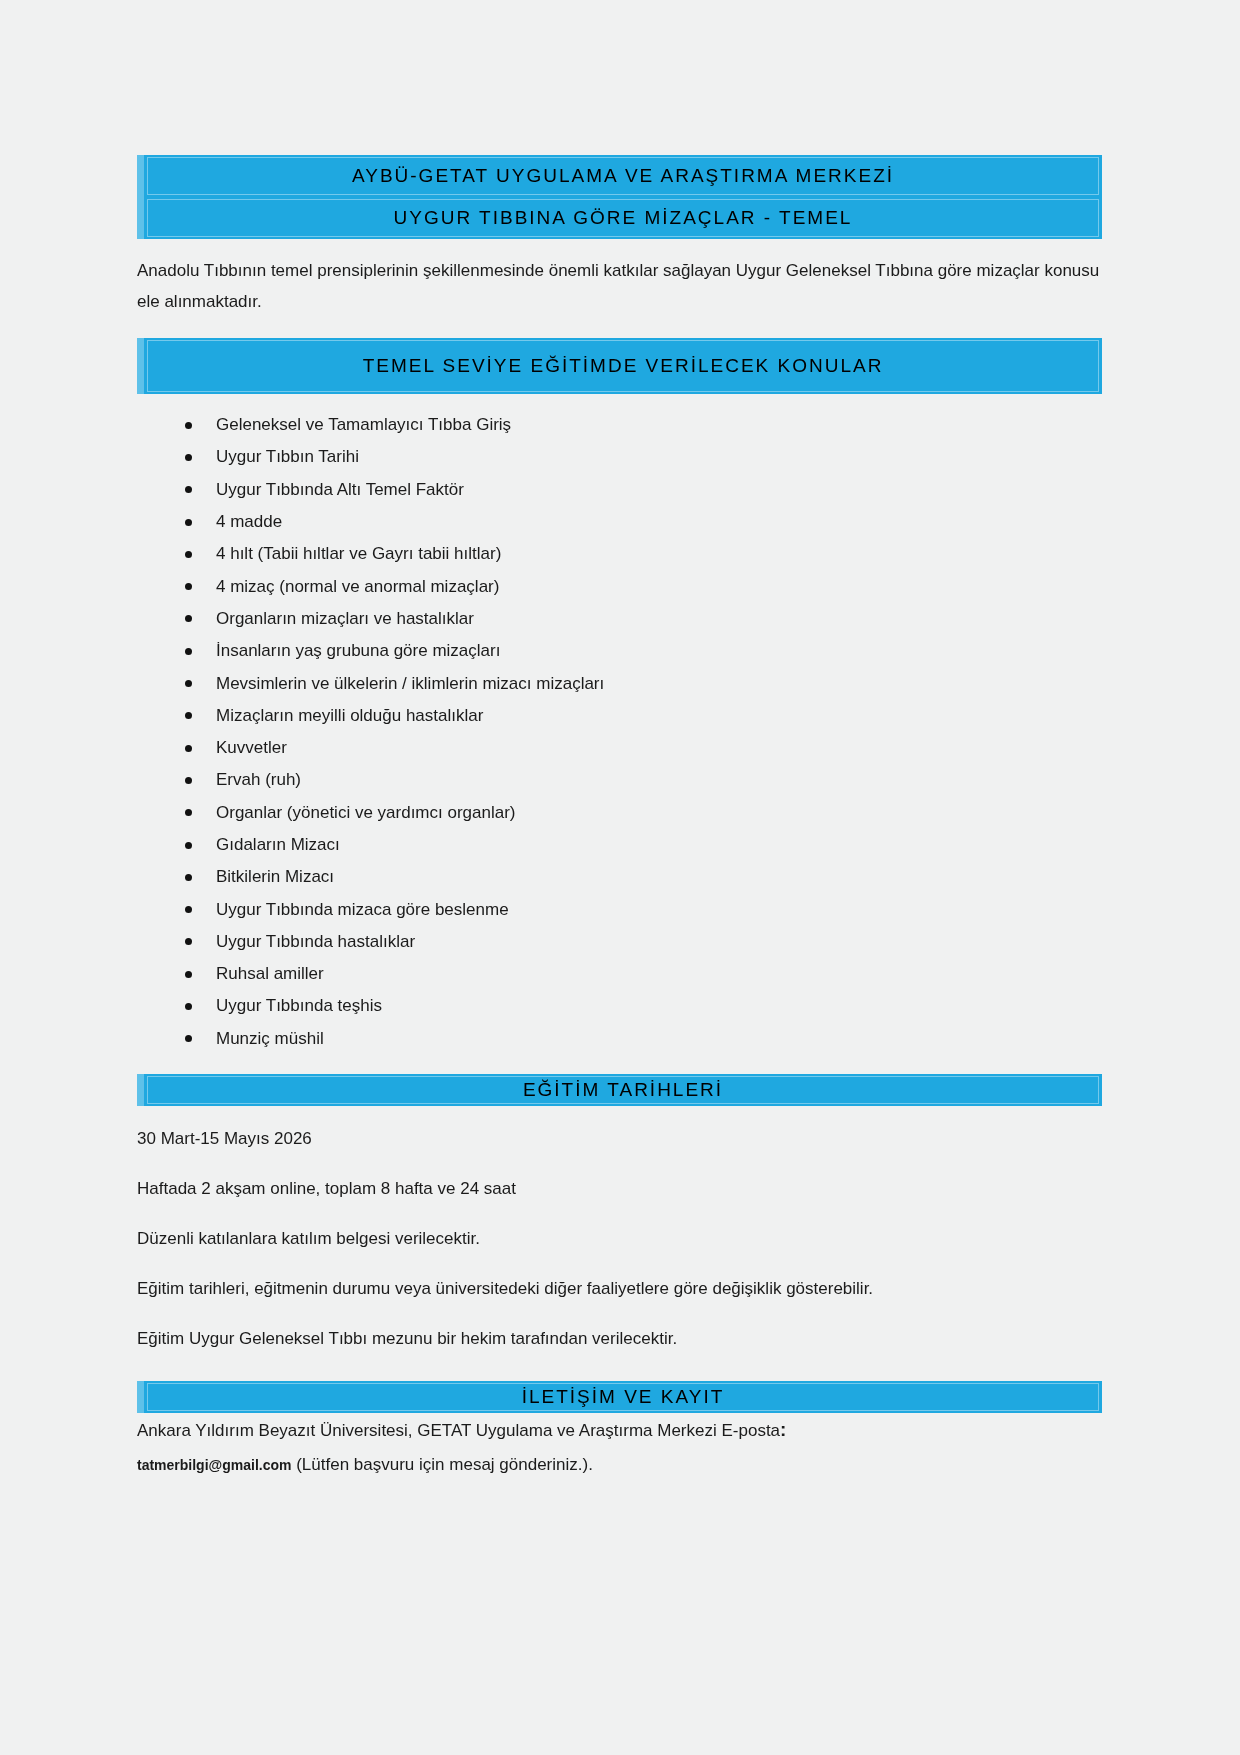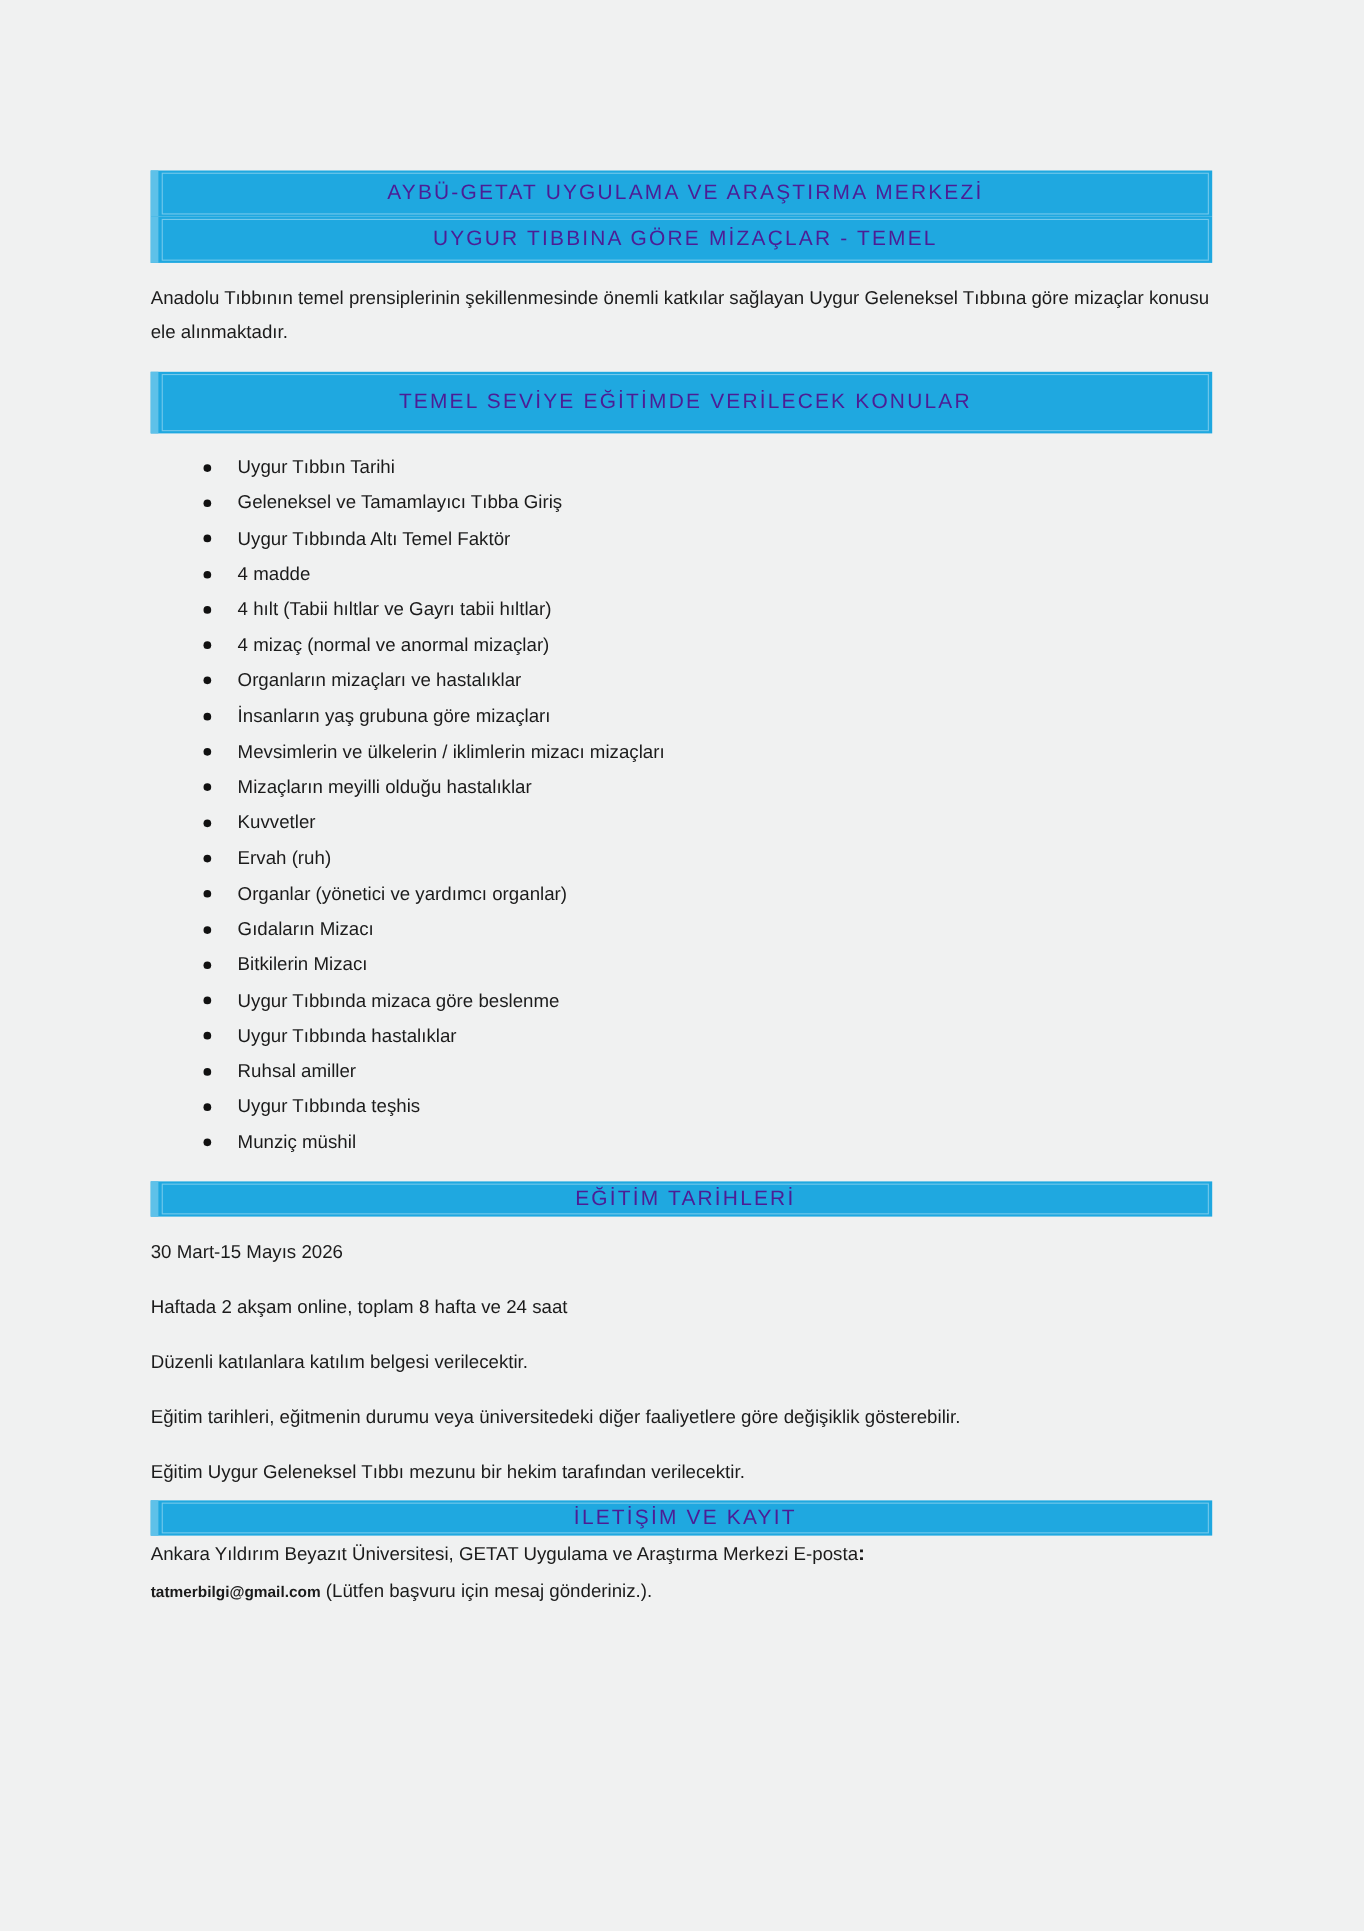--- a/index.html
+++ b/index.html
@@ -31,21 +31,21 @@
     box-sizing: border-box;
   }
   .banner.header-row { height: 42px; }
   .banner-inner {
     flex: 1;
     margin: 2px 3px;
     border: 1px solid rgba(255,255,255,0.38);
     display: flex;
     align-items: center;
     justify-content: center;
-    color: #4c1d95;
+    color: #000000;
     font-size: 19px;
     letter-spacing: 2px;
     white-space: nowrap;
   }
   
   .intro {
     margin-top: 16px;
     font-size: 17px;
     line-height: 31px;
   }
@@ -68,21 +68,21 @@
     flex: none;
   }
   
   .schedule-banner { margin-top: 19px; }
   .schedule p {
     margin: 16px 0 0 0;
     font-size: 17px;
     line-height: 34px;
   }
   
-  .contact-banner { margin-top: 8px; }
+  .contact-banner { margin-top: 25px; }
   .contact-text {
     font-size: 17px;
     line-height: 34px;
   }
   .colon {
     font-weight: bold;
     font-size: 19px;
   }
   .email {
     font-weight: bold;
@@ -107,25 +107,25 @@
 
     <div class="intro">Anadolu Tıbbının temel prensiplerinin şekillenmesinde önemli katkılar sağlayan Uygur Geleneksel Tıbbına göre mizaçlar konusu ele alınmaktadır.</div>
 
     <div class="banner topics-banner">
       <div class="banner-inner">TEMEL SEVİYE EĞİTİMDE VERİLECEK KONULAR</div>
     </div>
 
     <div class="topics-list">
         <div class="topic-item">
         <span class="bullet"></span>
+        <span class="topic-text">Geleneksel ve Tamamlayıcı Tıbba Giriş</span>
+      </div>
+        <div class="topic-item">
+        <span class="bullet"></span>
         <span class="topic-text">Uygur Tıbbın Tarihi</span>
-      </div>
-        <div class="topic-item">
-        <span class="bullet"></span>
-        <span class="topic-text">Geleneksel ve Tamamlayıcı Tıbba Giriş</span>
       </div>
         <div class="topic-item">
         <span class="bullet"></span>
         <span class="topic-text">Uygur Tıbbında Altı Temel Faktör</span>
       </div>
         <div class="topic-item">
         <span class="bullet"></span>
         <span class="topic-text">4 madde</span>
       </div>
         <div class="topic-item">

